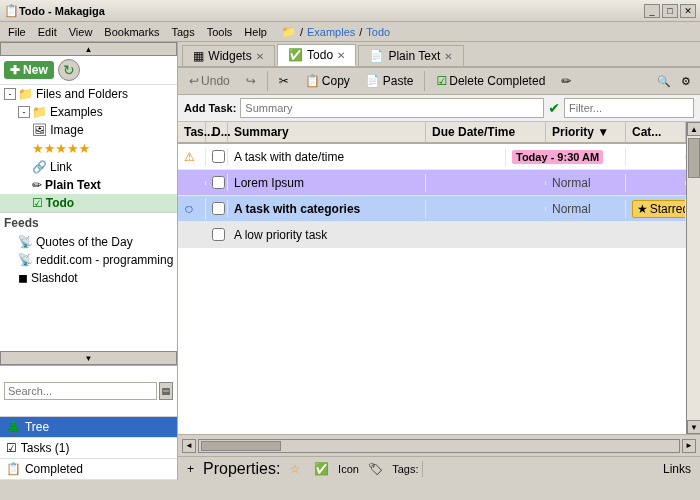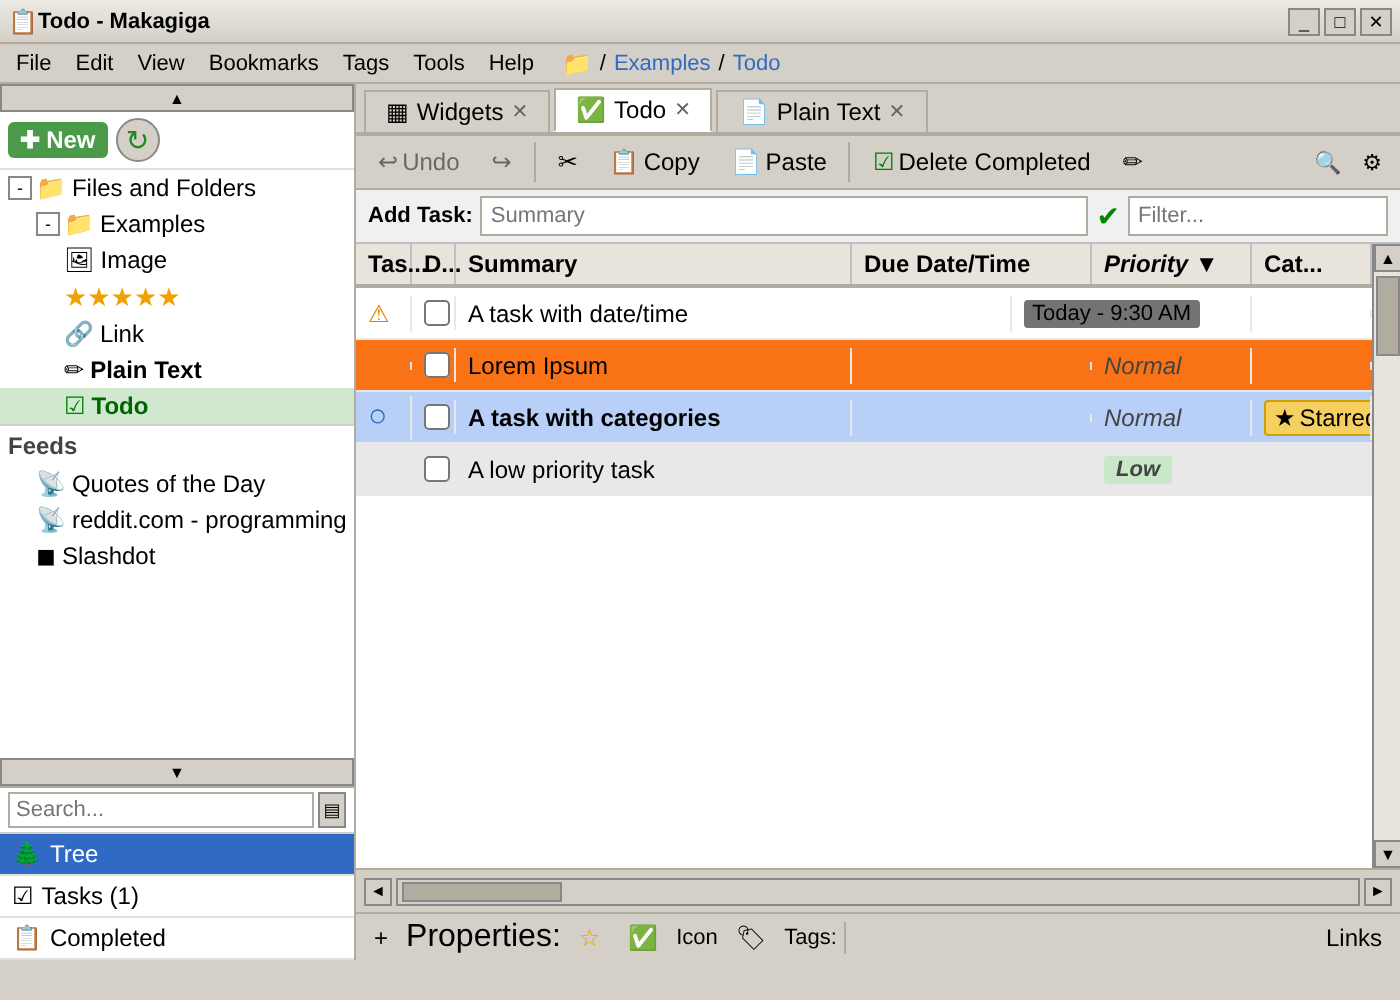--- a/index.html
+++ b/index.html
@@ -88,21 +88,21 @@
       border-top: 1px solid #d0d0d0;
     }
 
     
     .sidebar-bottom {
       border-top: 1px solid #b0aca0;
     }
     .search-row {
       display: flex;
       align-items: center;
-      padding: 2px 4px;
+      padding: 16px 4px;
       border-bottom: 1px solid #d0d0d0;
     }
     .search-input {
       flex: 1;
       border: 1px solid #b0aca0;
       background: white;
       padding: 1px 3px;
       font-size: 11px;
       height: 18px;
     }
@@ -220,21 +220,21 @@
     .th {
       padding: 3px 6px;
       border-right: 1px solid #c0c0c0;
       cursor: pointer;
       user-select: none;
     }
     .col-task { width: 28px; }
     .col-done { width: 22px; }
     .col-summary { flex: 1; }
     .col-due { width: 120px; }
-    .col-priority { width: 80px; font-style: italic; }
+    .col-priority { width: 80px; }
     .col-cat { width: 60px; overflow: hidden; }
 
     .table-body { flex: 1; overflow-y: auto; }
     .task-row {
       display: flex;
       align-items: center;
       border-bottom: 1px solid #e8e8e8;
       min-height: 26px;
     }
     .task-row.selected { background: #b8d0f8; }
@@ -259,24 +259,25 @@
     .priority-normal { color: #444; }
     .priority-low { background: #c8e8c8; color: #444; }
 
     .category-badge {
       display: inline-flex; align-items: center; gap: 2px;
       background: #f5d060; border: 1px solid #d0a000;
       padding: 1px 4px; border-radius: 2px; font-size: 10px;
     }
 
     .due-today {
-      background: #737373;
+      background: #f9a8d4;
       padding: 1px 4px;
       border-radius: 2px;
       font-size: 11px;
+      font-weight: bold;
     }
 
     
     .status-bar {
       display: flex;
       align-items: center;
       background: #d4d0c8;
       border-top: 1px solid #b0aca0;
       height: 22px;
       padding: 0 4px;
@@ -553,21 +554,21 @@
               <div class="task-cell col-done">
                 <input type="checkbox" style="">
               </div>
               <div class="task-cell col-summary">A task with date/time</div>
               <div class="task-cell col-due">
                 <span class="due-today">Today - 9:30 AM</span>
               </div>
               <div class="task-cell col-cat"></div>
             </div>
 
-            <div class="task-row" style="background:#f97316;">
+            <div class="task-row" style="background:#c4b5fd;">
               <div class="task-cell col-task"></div>
               <div class="task-cell col-done">
                 <input type="checkbox" style="">
               </div>
               <div class="task-cell col-summary">Lorem Ipsum</div>
               <div class="task-cell col-due"></div>
               <div class="task-cell col-priority">
                 <span class="priority-normal">Normal</span>
               </div>
               <div class="task-cell col-cat"></div>
@@ -594,23 +595,20 @@
               </div>
             </div>
 
             <div class="task-row" style="background:#e8e8e8;">
               <div class="task-cell col-task"></div>
               <div class="task-cell col-done">
                 <input type="checkbox" style="">
               </div>
               <div class="task-cell col-summary">A low priority task</div>
               <div class="task-cell col-due"></div>
-              <div class="task-cell col-priority">
-                <span class="priority-badge priority-low">Low</span>
-              </div>
               <div class="task-cell col-cat"></div>
             </div>
 
           </div>
         </div>
 
         <div class="vert-scroll">
           <div class="vert-scroll-btn">▲</div>
           <div class="vert-scroll-track">
             <div class="vert-scroll-thumb"></div>

